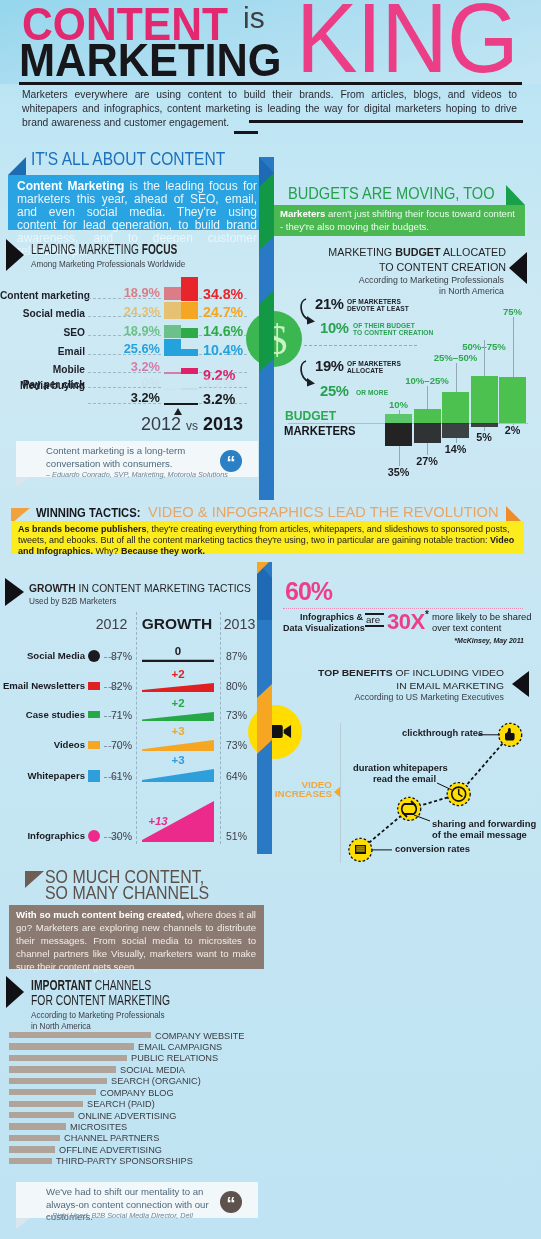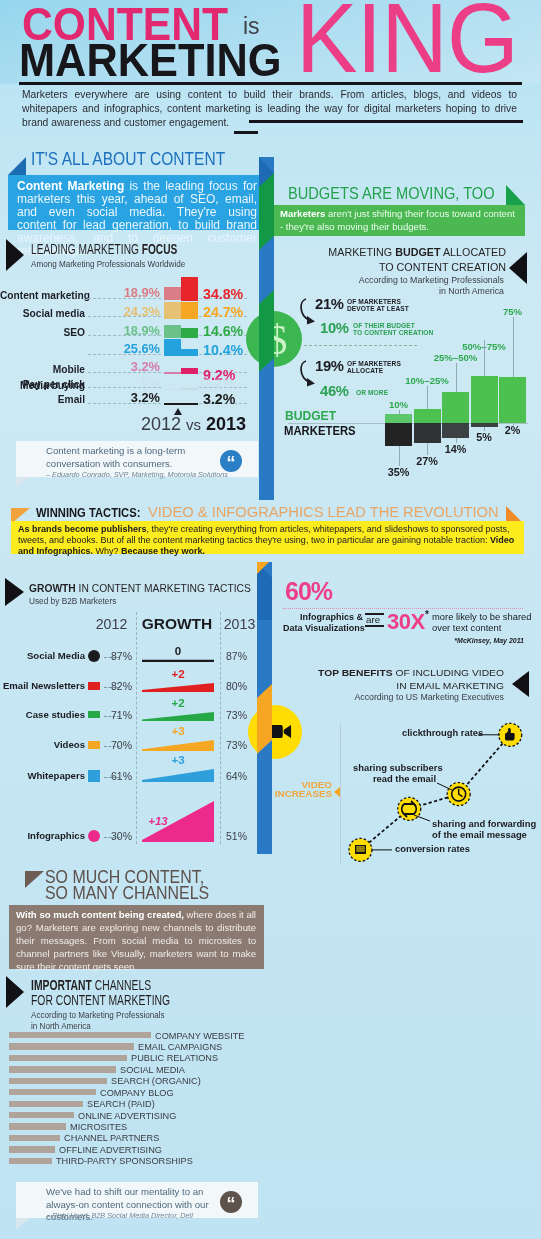--- a/index.html
+++ b/index.html
@@ -7,21 +7,21 @@
   body{width:541px;height:1239px;font-family:"Liberation Sans",sans-serif;overflow:hidden;}
   #page{position:relative;width:541px;height:1239px;overflow:hidden;
         background:linear-gradient(180deg,#a9dcf0 0%,#bde5f4 8%,#cde9f3 25%,#c6e6f3 55%,#bfe3f2 100%);}
   #bgsvg{position:absolute;left:0;top:0;width:541px;height:1239px;}
   #fgsvg{position:absolute;left:0;top:0;width:541px;height:1239px;pointer-events:none;}
   
   #hdr{position:absolute;left:0;top:0;width:541px;height:84px;
        background:linear-gradient(165deg,#94d6ed 0%,#a6dbef 30%,#c3e6f4 100%);}
   .h1a{position:absolute;font-weight:bold;transform-origin:0 0;white-space:nowrap;}
   #t-content{left:22px;top:-1px;font-size:45.7px;color:#e2286f;transform:scaleX(0.933);}
-  #t-is{left:243px;top:13px;font-size:23px;color:#3f3f46;font-weight:normal;}
+  #t-is{left:243px;top:1px;font-size:30px;color:#3f3f46;font-weight:normal;}
   #t-marketing{left:19px;top:35px;font-size:45.7px;color:#17161a;transform:scaleX(0.949);}
   #t-king{left:296px;top:-17px;font-size:97.7px;color:#ec3d87;font-weight:normal;transform:scaleX(0.944);letter-spacing:-1px;}
   #hrule{position:absolute;left:19px;top:82px;width:503px;height:3px;background:#15141a;}
   #intro{position:absolute;left:22px;top:88px;width:495px;font-size:10.3px;line-height:14.2px;
          color:#2b2b33;text-align:justify;}
   #introbar{position:absolute;left:249px;top:119.5px;width:274px;height:3.5px;background:#15141a;}
   #introbar2{position:absolute;left:234px;top:130.5px;width:24px;height:3.5px;background:#15141a;}
 
   
   .sechead{position:absolute;white-space:nowrap;}
@@ -39,21 +39,21 @@
   .s1lab{position:absolute;left:0;width:85px;text-align:right;font-size:10.2px;font-weight:bold;color:#1d1f28;white-space:nowrap;
          transform:translateY(-100%);}
   .s1dash{position:absolute;left:88px;width:73px;border-top:1px dashed #9db8c6;}
   .s1dash2{position:absolute;left:199px;width:48px;border-top:1px dashed #9db8c6;}
   .s1v12{position:absolute;left:100px;width:60px;text-align:right;font-size:12.8px;font-weight:bold;white-space:nowrap;transform:translateY(-100%);}
   .s1v13{position:absolute;left:203px;font-size:14.2px;font-weight:bold;white-space:nowrap;transform:translateY(-100%);}
   .s1b12{position:absolute;left:164px;width:17px;}
   .s1b13{position:absolute;left:181px;width:17px;}
   #s1years{position:absolute;left:141px;top:414px;font-size:18px;color:#1d1f28;white-space:nowrap;}
   #s1years .y1{color:#3a3a44;}
-  #s1years .vs{font-size:15px;color:#3a3a44;margin-top:15px;}
+  #s1years .vs{font-size:12px;color:#3a3a44;margin-top:15px;}
   #s1years .y2{font-weight:bold;color:#16151c;}
   #s1uparrow{position:absolute;left:174px;top:408px;width:0;height:0;
              border-left:4.5px solid transparent;border-right:4.5px solid transparent;border-bottom:7px solid #1d1f28;}
   
   .qbox{position:absolute;background:#f2f7fa;}
   .qtext{position:absolute;font-size:9.6px;line-height:12.6px;color:#4f6a7d;}
   .qattr{position:absolute;font-size:7.3px;color:#6f8694;font-style:italic;white-space:nowrap;}
   .qmark{position:absolute;border-radius:50%;color:#fff;text-align:center;font-weight:bold;}
   #q1box{left:16px;top:441px;width:242px;height:36px;}
   #q1text{left:46px;top:445px;width:180px;}
@@ -221,21 +221,21 @@
       <div class="s1b13" style="top: 301.966px; height: 17.0345px; background: rgb(245, 166, 35);"></div>
       <div class="s1v12" style="top: 318.5px; color: rgb(245, 166, 35); opacity: 0.62;">24.3%</div>
       <div class="s1v13" style="top: 320px; color: rgb(245, 166, 35);">24.7%</div>
       <div class="s1lab" style="top: 338px;">SEO</div>
       <div class="s1dash" style="top: 335px;"></div>
       <div class="s1dash2" style="top: 335px;"></div>
       <div class="s1b12" style="top: 324.966px; height: 13.0345px; background: rgb(46, 170, 71); opacity: 0.62;"></div>
       <div class="s1b13" style="top: 327.931px; height: 10.069px; background: rgb(46, 170, 71);"></div>
       <div class="s1v12" style="top: 337.5px; color: rgb(46, 170, 71); opacity: 0.62;">18.9%</div>
       <div class="s1v13" style="top: 339px; color: rgb(46, 170, 71);">14.6%</div>
-      <div class="s1lab" style="top: 356.5px; margin-top: 48px;">Email</div>
+      <div class="s1lab" style="top: 356.5px;">Email</div>
       <div class="s1dash" style="top: 353.5px;"></div>
       <div class="s1dash2" style="top: 353.5px;"></div>
       <div class="s1b12" style="top: 338.845px; height: 17.6552px; background: rgb(36, 162, 221); opacity: 1;"></div>
       <div class="s1b13" style="top: 349.328px; height: 7.17241px; background: rgb(36, 162, 221);"></div>
       <div class="s1v12" style="top: 356px; color: rgb(36, 162, 221); opacity: 1;">25.6%</div>
       <div class="s1v13" style="top: 357.5px; color: rgb(36, 162, 221);">10.4%</div>
       <div class="s1lab" style="top: 374.5px;">Mobile</div>
       <div class="s1dash" style="top: 371.5px;"></div>
       <div class="s1dash2" style="top: 371.5px;"></div>
       <div class="s1b12" style="top: 372.293px; height: 2.2069px; background: rgb(224, 33, 106); opacity: 0.55;"></div>
@@ -272,21 +272,21 @@
   <div id="s2dollar"></div>
   <svg id="s2dollarsym" viewBox="0 0 30 52">
     <text x="15" y="41" text-anchor="middle" font-family="Liberation Serif, serif" font-size="42" fill="#c9f3c4">$</text>
   </svg>
   <div class="s2big" id="s2b1">21%</div>
   <div class="s2lbl" id="s2l1"><span>OF MARKETERS</span><br><span>DEVOTE AT LEAST</span></div>
   <div class="s2big" id="s2b2">10%</div>
   <div class="s2lbl" id="s2l2"><span>OF THEIR BUDGET</span><br><span>TO CONTENT CREATION</span></div>
   <div class="s2big" id="s2b3">19%</div>
   <div class="s2lbl" id="s2l3"><span>OF MARKETERS</span><br><span>ALLOCATE</span></div>
-  <div class="s2big" id="s2b4">46%</div>
+  <div class="s2big" id="s2b4">25%</div>
   <div class="s2lbl" id="s2l4">OR MORE</div>
   <div id="s2dash"></div>
   <svg class="curvarrow" style="left:299px;top:296px;width:22px;height:32px" viewBox="0 0 22 32">
     <path d="M7 3 C0 5, 0 19, 10 24" fill="none" stroke="#1c1c22" stroke-width="1.7"></path>
     <polygon points="8,20 16,25.5 8,28.5" fill="#1c1c22"></polygon>
   </svg>
   <svg class="curvarrow" style="left:299px;top:358px;width:22px;height:32px" viewBox="0 0 22 32">
     <path d="M7 3 C0 5, 0 19, 10 24" fill="none" stroke="#1c1c22" stroke-width="1.7"></path>
     <polygon points="8,20 16,25.5 8,28.5" fill="#1c1c22"></polygon>
   </svg>
@@ -436,21 +436,21 @@
     <g>
       <circle cx="510.2" cy="734.8" r="11.5" fill="#ffdd00" stroke="#111014" stroke-width="1.3" stroke-dasharray="2.4 2"></circle>
       <path d="M508 731 c0 -2 0 -3 1.4 -3 c1.4 0 1.4 1 1.4 3 l0 2 l2.4 0 c1 0 1.4 0.6 1.4 1.6 l0 3.4 c0 1.6 -1 2.6 -2.6 2.6 l-4.6 0 c-1.4 0 -2.4 -0.8 -2.4 -2.2 l0 -3.8 c0 -1 0.6 -1.6 1.6 -1.6 z" fill="#111014"></path>
     </g>
     <line x1="478" y1="734.8" x2="500" y2="734.8" stroke="#111014" stroke-width="1"></line>
     <line x1="437" y1="783" x2="452" y2="790" stroke="#111014" stroke-width="1"></line>
     <line x1="430" y1="821" x2="414" y2="815" stroke="#111014" stroke-width="1"></line>
     <line x1="372" y1="849.9" x2="392" y2="849.9" stroke="#111014" stroke-width="1"></line>
   </svg>
   <div class="tblab" style="left:402px;top:728px">clickthrough rates</div>
-  <div class="tblab" style="left:353px;top:763px;width:83px;text-align:right"><span>sharing subscribers</span><br><span>read the email</span></div>
+  <div class="tblab" style="left:353px;top:763px;width:83px;text-align:right"><span>duration whitepapers</span><br><span>read the email</span></div>
   <div class="tblab" style="left:432px;top:819px"><span>sharing and forwarding</span><br><span>of the email message</span></div>
   <div class="tblab" style="left:395px;top:844px">conversion rates</div>
 
   <div id="s4h"><span>SO MUCH CONTENT,</span><br><span>SO MANY CHANNELS</span></div>
   <div id="s4p"><b>With so much content being created,</b><span> where does it all go? Marketers are exploring new channels to distribute their messages. From social media to microsites to channel partners like Visually, marketers want to make sure their content gets seen.</span></div>
   <div id="s4tri"></div>
   <div id="s4sh"><b>IMPORTANT</b><span> CHANNELS</span><br><span>FOR CONTENT MARKETING</span></div>
   <div id="s4ss"><span>According to Marketing Professionals</span><br><span>in North America</span></div>
   <div id="s4chart">
       <div class="ch4bar" style="top: 1032px; width: 142.3px; background: rgb(176, 163, 154);"></div>

